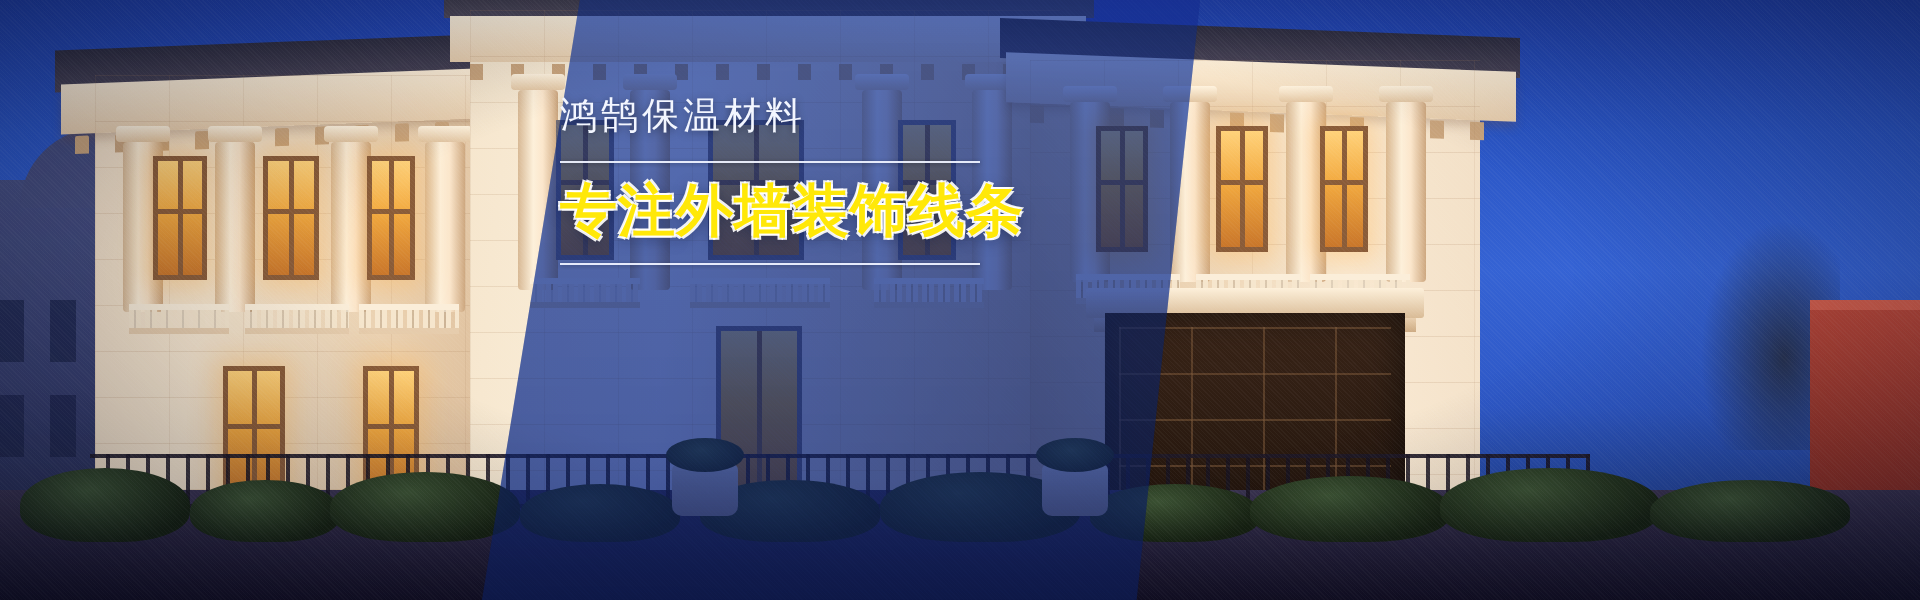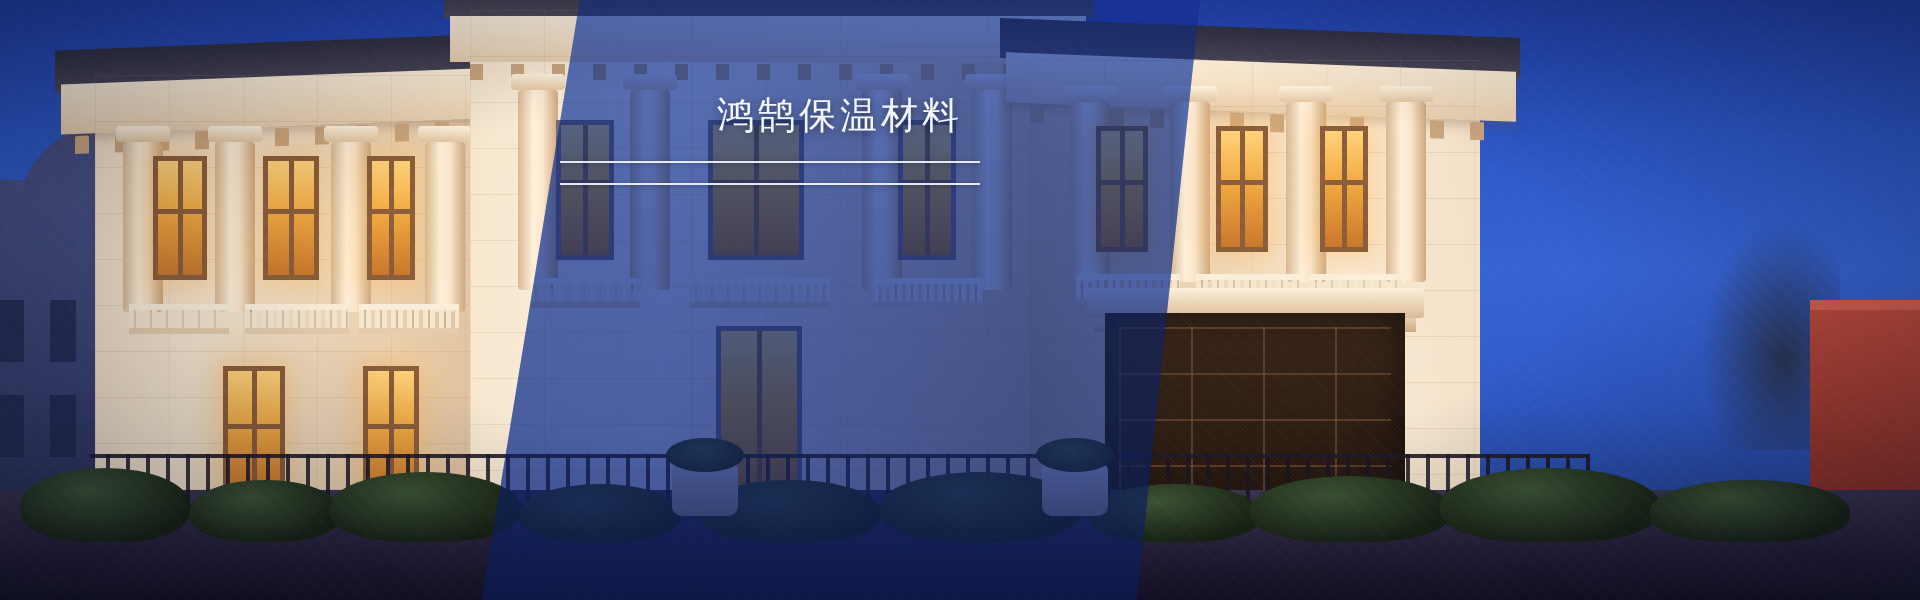--- a/index.html
+++ b/index.html
@@ -241,21 +241,20 @@
     position:absolute;top:0;bottom:0;left:0;right:0;pointer-events:none;
     -webkit-clip-path:polygon(30.2% 0, 62.5% 0, 59.2% 100%, 25.1% 100%);
     clip-path:polygon(30.2% 0, 62.5% 0, 59.2% 100%, 25.1% 100%);
     background:linear-gradient(180deg, rgba(45,85,205,.34), rgba(30,60,165,.34));
   }
 
   
   .copy{
     position:absolute;left:560px;top:96px;width:560px;
     z-index:30;
-    text-align:center;
   }
   .brand{
     color:#f3f6ff;font-size:37px;letter-spacing:4px;font-weight:400;
     text-shadow:0 2px 8px rgba(0,0,0,.45);
     line-height:1.1;white-space:nowrap;
   }
   .rule{
     height:2px;background:#eef2ff;opacity:.95;margin:24px 0 14px 0;width:420px;
     box-shadow:0 1px 4px rgba(0,0,0,.35);
   }
@@ -474,16 +473,17 @@
     <div class="photo-tex"></div>
     <div class="vignette"></div>
   </div>
 
   <div class="overlay"></div>
   <div class="overlay2"></div>
 
   <div class="copy">
     <div class="brand">鸿鹄保温材料</div>
     <div class="rule"></div>
+    <div class="headline">专注外墙装饰线条</div>
     <div class="rule r2"></div>
   </div>
 
 </div>
 
 </body></html>

